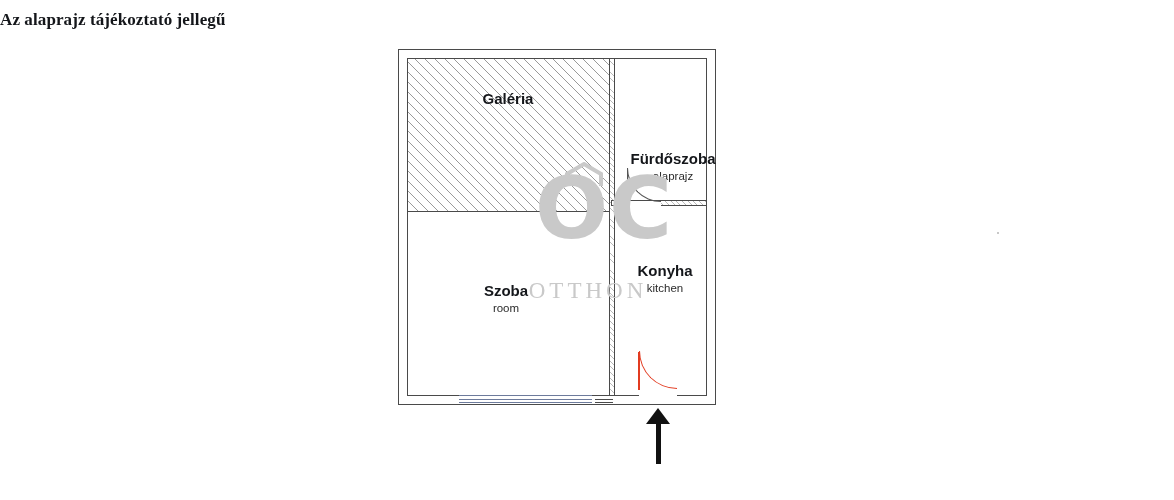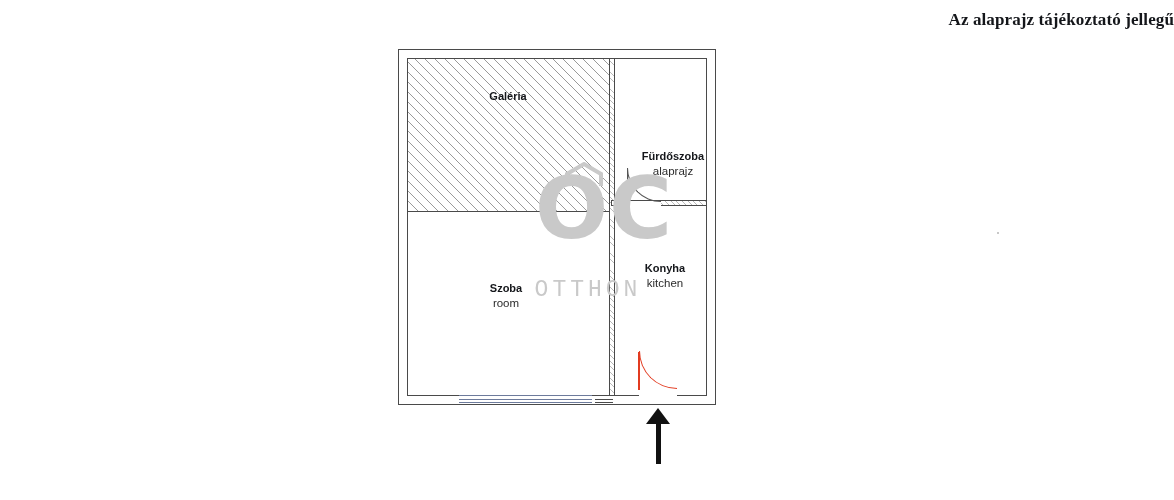--- a/index.html
+++ b/index.html
@@ -13,21 +13,21 @@
     position: relative;
     font-family: "Liberation Sans", sans-serif;
     overflow: hidden;
   }
 
   .title {
     position: absolute;
     top: 10px;
     left: 0;
     width: 1174px;
-    text-align: right;
+    text-align: left;
     font-family: "Liberation Serif", serif;
     font-size: 17px;
     font-weight: bold;
     color: #14161a;
     letter-spacing: 0.1px;
   }
 
   .plan {
     position: absolute;
     left: 399px;
@@ -202,21 +202,21 @@
   .win-bottom-2::after { background: #4a4a4a; }
 
   
   .room-label {
     position: absolute;
     text-align: center;
     line-height: 1.25;
     white-space: nowrap;
   }
   .room-label .hu {
-    font-size: 11px;
+    font-size: 15px;
     font-weight: bold;
     color: #14161a;
     display: block;
   }
   .room-label .en {
     font-size: 11.5px;
     font-weight: normal;
     color: #2b2b2b;
     display: block;
   }
@@ -250,21 +250,21 @@
     position: absolute;
     left: 48px;
     top: -3px;
     width: 42px;
     height: 26px;
   }
   .wm-text {
     position: absolute;
     left: -2px;
     top: 110px;
-    font-family: Liberation Mono, monospace;
+    font-family: Liberation Serif, serif;
     font-size: 23px;
     color: #c9c9c9;
     letter-spacing: 4px;
     line-height: 1.35;
     text-align: center;
     width: 150px;
   }
 
   
   .entry-arrow {

